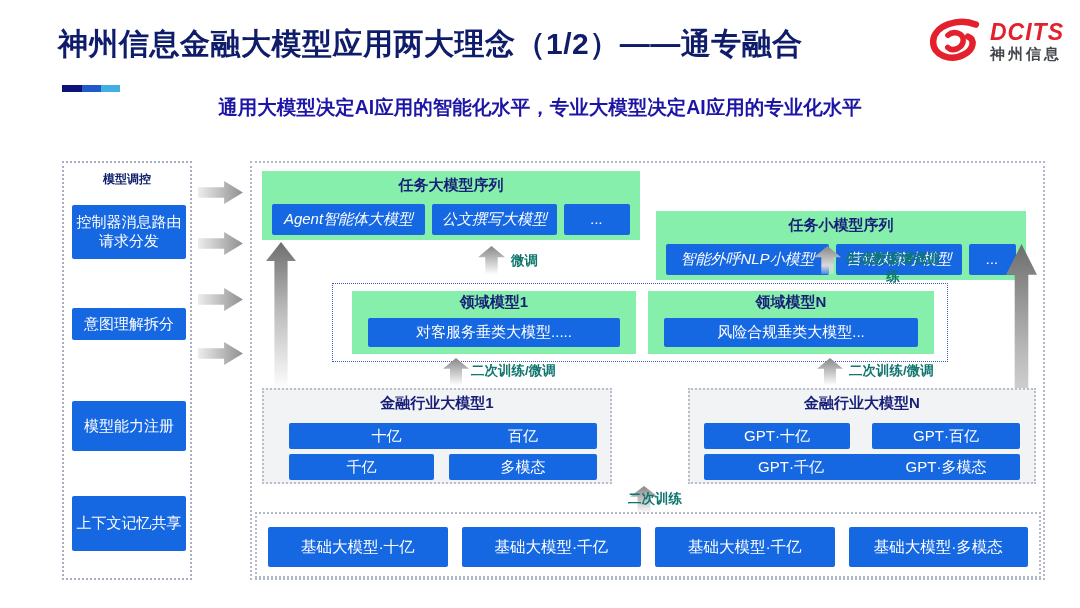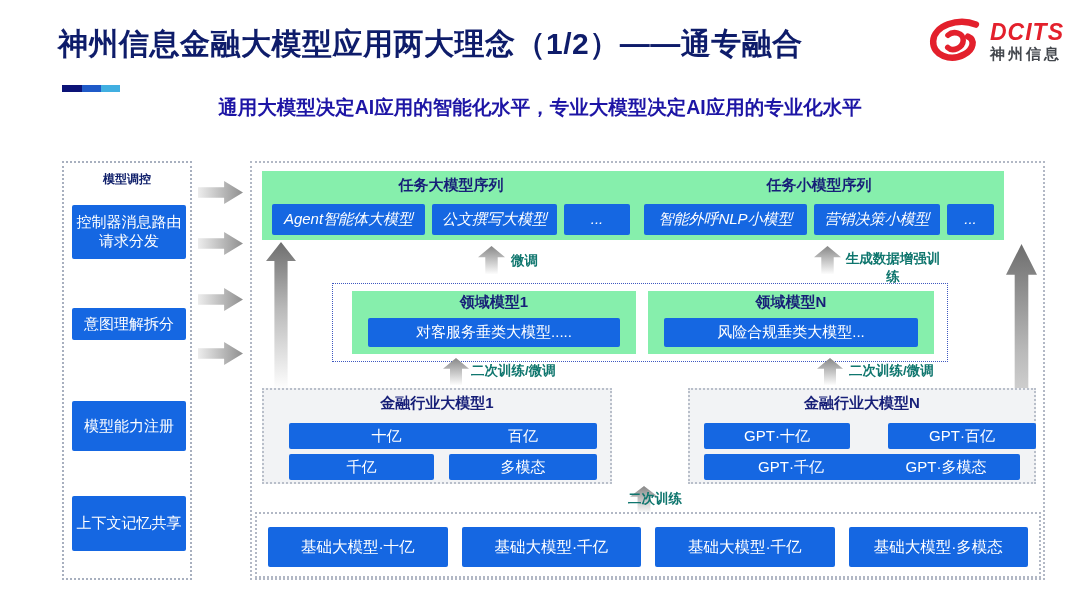--- a/index.html
+++ b/index.html
@@ -32,21 +32,21 @@
 
   .arrow-right{position:absolute;left:198px;width:45px;height:23px;
     clip-path:polygon(0% 27%,58% 27%,58% 0%,100% 50%,58% 100%,58% 73%,0% 73%);
     background:linear-gradient(to right,#ededed,#8f8f8f);}
   .ar1{top:181px;} .ar2{top:232px;} .ar3{top:288px;} .ar4{top:342px;}
 
   .main-frame{position:absolute;left:250px;top:161px;width:795px;height:419px;border:2px dotted #b2b8c5;box-sizing:border-box;}
 
   .task{height:69px;top:171px;}
   .task-large{left:262px;width:378px;}
-  .task-small{left:634px;width:370px;}
+  .task-small{left:656px;width:370px;margin-top:40px;}
   .task-row{position:absolute;left:10px;right:10px;top:33px;height:31px;display:flex;gap:7px;font-style:italic;}
 
   .up-arrow{position:absolute;
     clip-path:polygon(50% 0%,100% 40%,73% 40%,73% 100%,27% 100%,27% 40%,0% 40%);
     background:linear-gradient(to bottom,#878787,#d9d9d9 70%,rgba(245,245,245,0.25));}
   .tall-arrow{position:absolute;
     clip-path:polygon(50% 0%,100% 13%,72% 13%,72% 100%,28% 100%,28% 13%,0% 13%);
     background:linear-gradient(to bottom,#6e6e6e,#b9b9b9 45%,rgba(250,250,250,0.15));}
   .flow-label{position:absolute;font-size:13.5px;font-weight:bold;color:#0f766e;line-height:1.3;}
 
@@ -148,21 +148,21 @@
     <div class="sec-title" style="padding-top:4px;">金融行业大模型1</div>
     <div class="bluebox ind-btn" style="left:25px;top:33px;width:145px;padding-left:25px;">十亿</div>
     <div class="bluebox ind-btn" style="left:185px;top:33px;width:148px;">百亿</div>
     <div class="bluebox ind-btn" style="left:25px;top:64px;width:145px;">千亿</div>
     <div class="bluebox ind-btn" style="left:185px;top:64px;width:148px;">多模态</div>
   </div>
 
   <div class="panel industry indN">
     <div class="sec-title" style="padding-top:4px;">金融行业大模型N</div>
     <div class="bluebox ind-btn" style="left:14px;top:33px;width:146px;">GPT·十亿</div>
-    <div class="bluebox ind-btn" style="left:182px;top:33px;width:148px;margin-left:16px;">GPT·百亿</div>
+    <div class="bluebox ind-btn" style="left:182px;top:33px;width:148px;">GPT·百亿</div>
     <div class="bluebox ind-btn" style="left:14px;top:64px;width:174px;">GPT·千亿</div>
     <div class="bluebox ind-btn" style="left:182px;top:64px;width:148px;">GPT·多模态</div>
   </div>
 
   <div class="up-arrow" style="left:630px;top:486px;width:28px;height:27px;"></div>
   <div class="flow-label" style="left:628px;top:490px;">二次训练</div>
 
   <div class="base-panel">
     <div class="base-row">
       <div class="bluebox">基础大模型·十亿</div>

